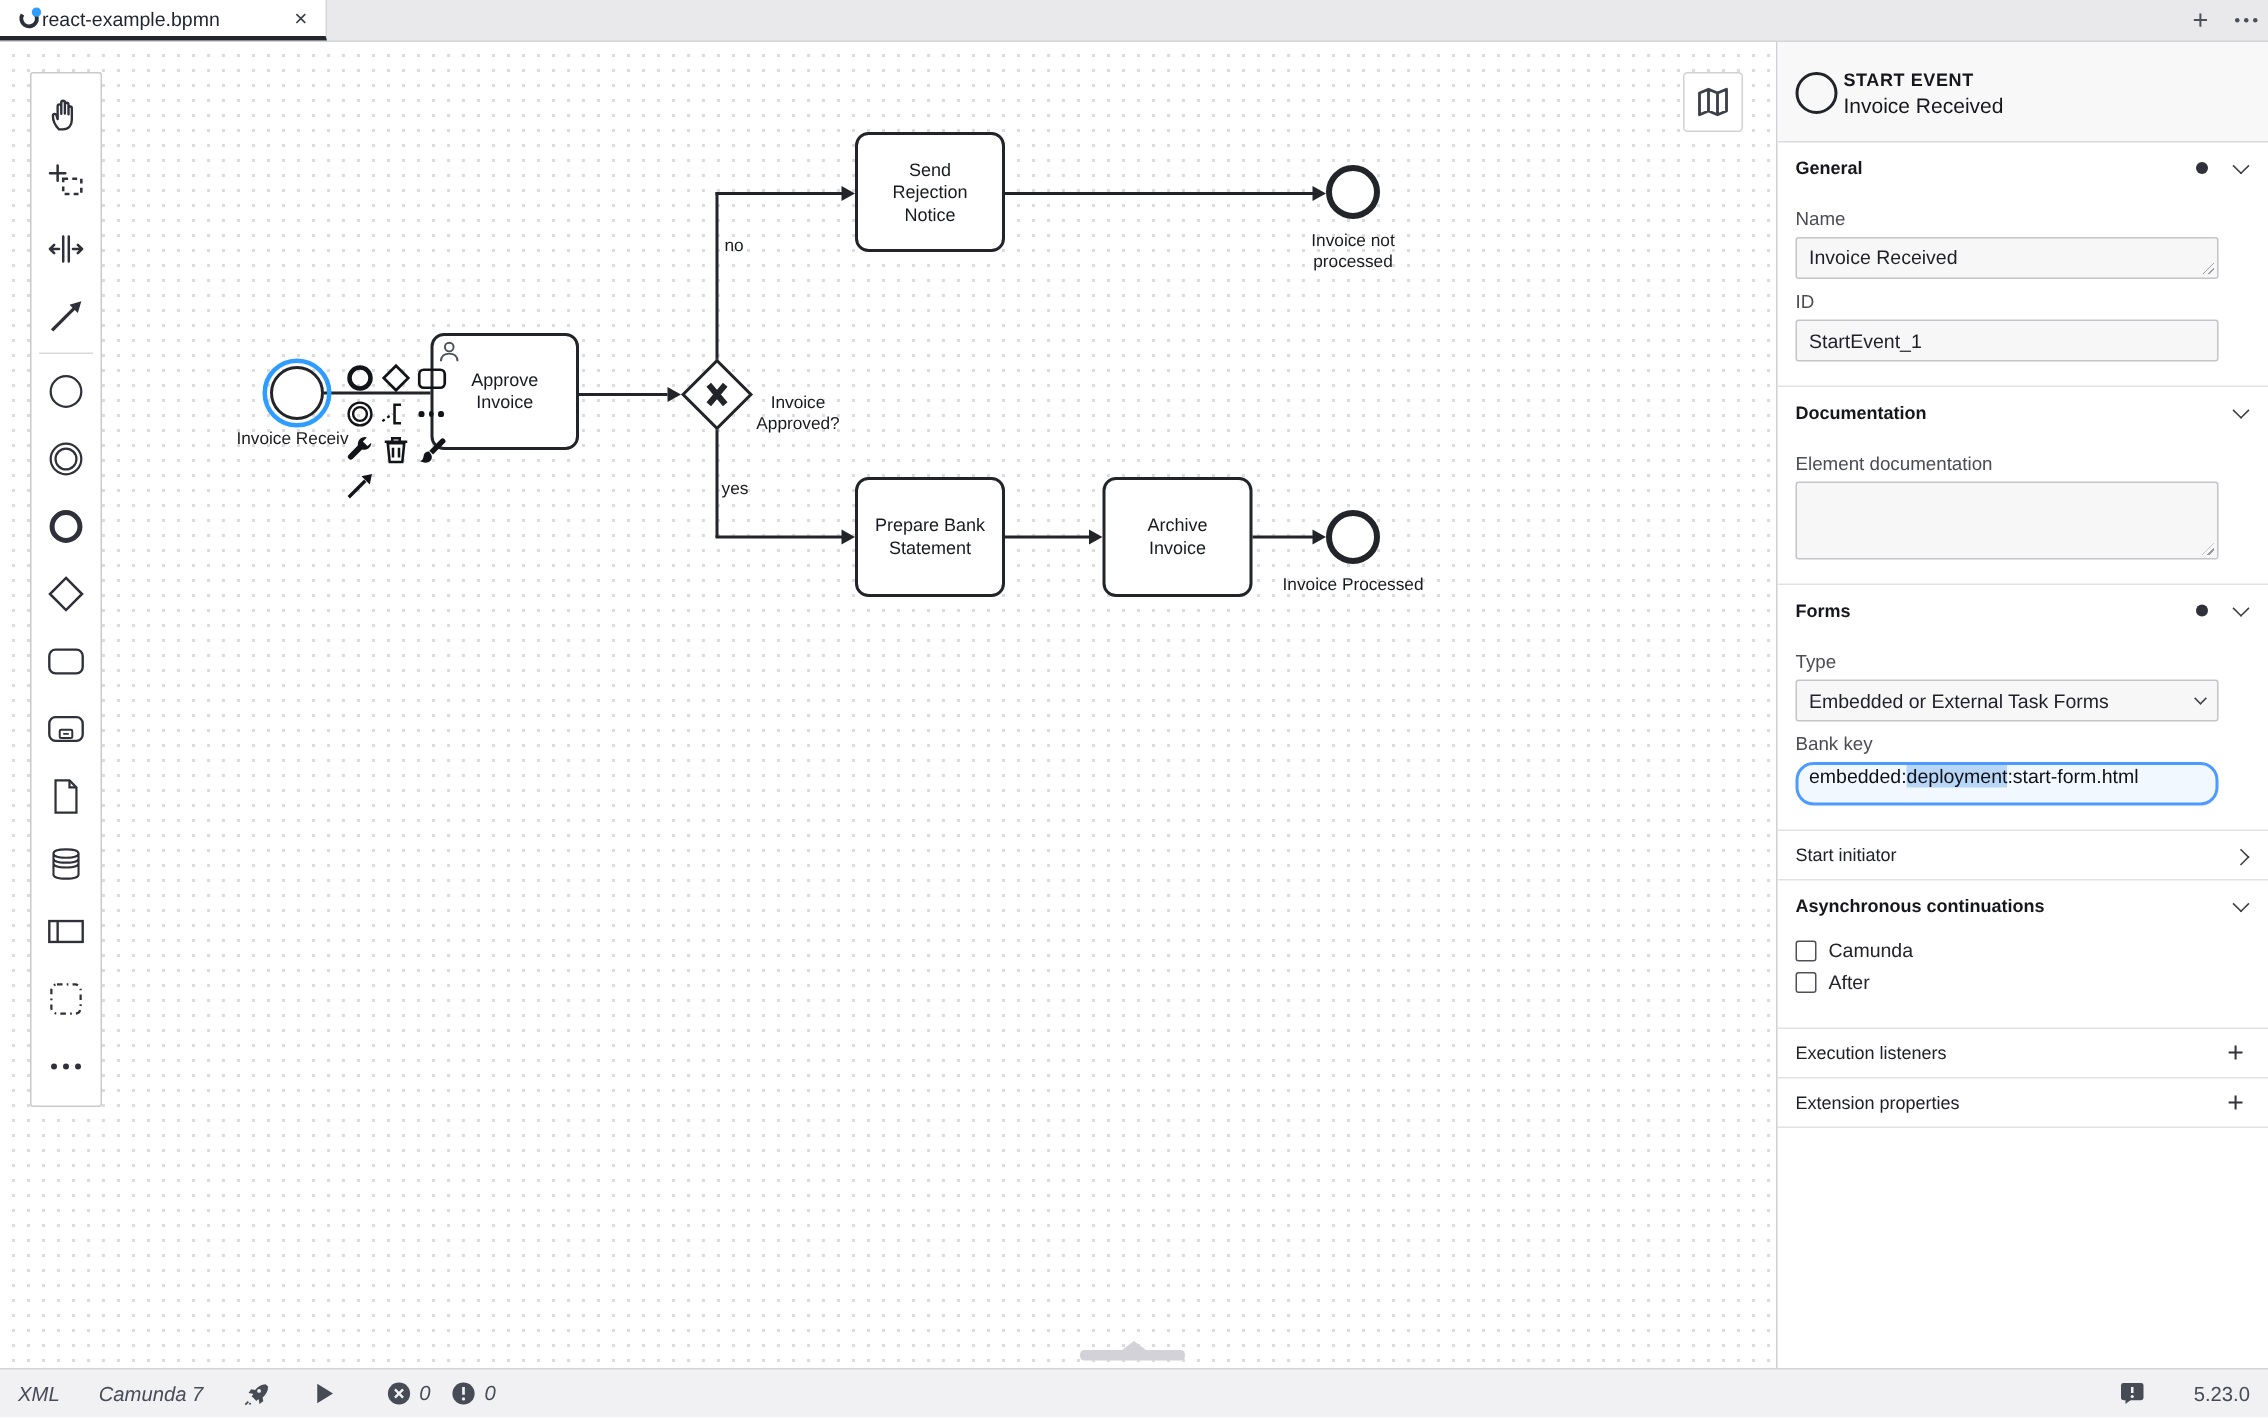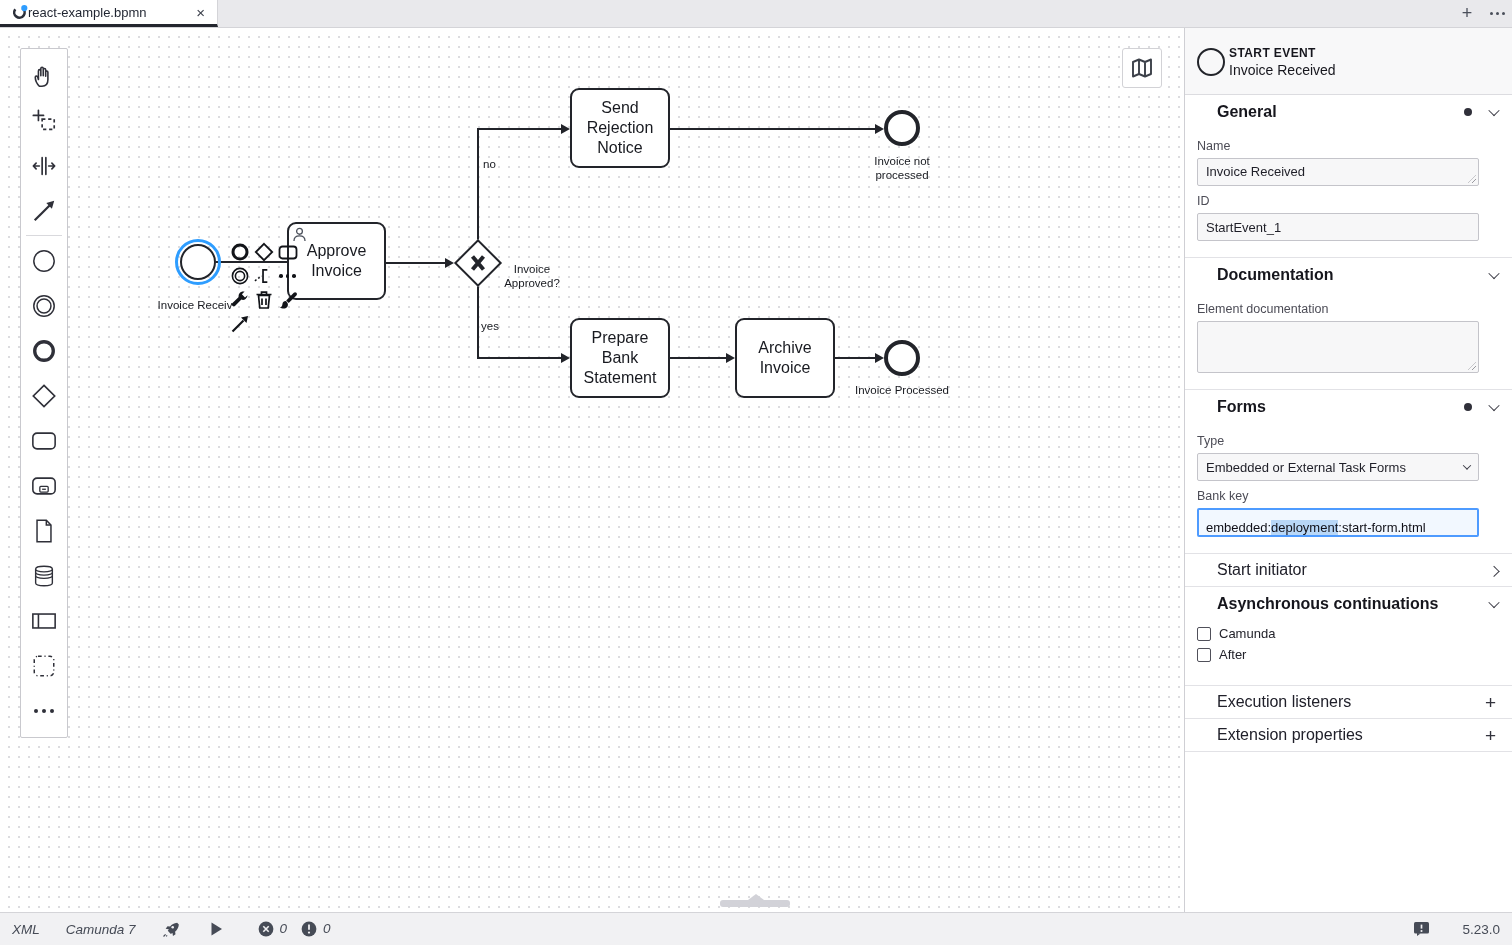--- a/index.html
+++ b/index.html
@@ -25,21 +25,21 @@
   
   .palette { position:absolute; left:20px; top:20px; width:48px; background:#fff; border:1px solid #c9c9ce; border-radius:2px; display:flex; flex-direction:column; align-items:center; padding:4px 0; }
   .pal-item { width:46px; height:45px; display:flex; align-items:center; justify-content:center; color:#2f3039; cursor:pointer; }
   .pal-sep { width:36px; height:1px; background:#d9d9dd; margin:2px 0; }
 
   
   .minimap-btn { position:absolute; right:22px; top:20px; width:40px; height:40px; background:#fff; border:1px solid #d2d2d6; border-radius:3px; display:flex; align-items:center; justify-content:center; color:#3c4049; cursor:pointer; }
 
   
   .shape { position:absolute; background:#fff; border:2px solid #22242a; }
-  .task { border-radius:9px; display:flex; align-items:center; justify-content:center; text-align:center; font-size:16px; color:#181a20; line-height:1.25; padding:4px 8px; cursor:pointer; }
+  .task { border-radius:9px; display:flex; align-items:center; justify-content:center; text-align:center; font-size:12px; color:#181a20; line-height:1.25; padding:4px 8px; cursor:pointer; }
   .event { border-radius:50%; cursor:pointer; }
   .end-event { border-width:4px; }
   .sel-ring { position:absolute; border:3px solid #2e9dff; border-radius:50%; background:transparent; pointer-events:none; }
   .gw-wrap { position:absolute; width:50px; height:50px; cursor:pointer; }
   .gw-diamond { position:absolute; left:8px; top:8px; width:34px; height:34px; border:2px solid #22242a; background:#fff; transform:rotate(45deg); }
   .gw-x { position:absolute; left:14px; top:14px; }
   .flow { position:absolute; background:#22242a; }
   .arrow-r { position:absolute; width:0; height:0; border-top:5px solid transparent; border-bottom:5px solid transparent; border-left:9px solid #22242a; }
   .dlabel { position:absolute; font-size:11.5px; color:#181a20; text-align:center; line-height:1.22; }
   .user-icon { position:absolute; left:2px; top:2px; color:#4a4f5a; }
@@ -53,36 +53,36 @@
   .bottom-handle::before { content:""; position:absolute; left:28px; top:-6px; border-left:8px solid transparent; border-right:8px solid transparent; border-bottom:6px solid #d2d2d8; }
 
   
   .props { width:328px; height:884px; border-left:1px solid #cfcfd4; background:#fff; overflow:hidden; font-size:13px; color:#23232b; }
   .props-header { background:#f8f8f9; border-bottom:1px solid #dcdce0; padding:18px 14px 16px 12px; display:flex; gap:4px; align-items:center; }
   .props-elem-icon { width:28px; height:28px; border:2px solid #22242a; border-radius:50%; flex:0 0 auto; }
   .props-type { font-size:12px; font-weight:bold; letter-spacing:.4px; color:#16161d; }
   .props-elem-name { font-size:14px; color:#16161d; margin-top:2px; }
   .group { border-bottom:1px solid #e2e2e6; }
   .group-head { height:34px; display:flex; align-items:center; padding:0 14px 0 12px; cursor:pointer; }
-  .group-title { font-size:16px; font-weight:bold; color:#16161d; flex:1;margin-left:20px; }
+  .group-title { font-size:12px; font-weight:bold; color:#16161d; flex:1; }
   .group-title.plain { font-weight:normal; color:#20202a; }
   .section-dot { width:8px; height:8px; border-radius:50%; background:#30303a; margin-right:18px; }
   .chev { width:8px; height:8px; border-right:1.8px solid #3c3c46; border-bottom:1.8px solid #3c3c46; transform:rotate(45deg) translate(-1px,-1px); }
   .chev.right { transform:rotate(-45deg) translate(-1px,1px); }
   .group-body { padding:2px 33px 16px 12px; }
   .prop-label { font-size:12.5px; color:#4c4c56; margin:8px 0 5px; }
   .prop-input, .prop-textarea, .prop-select { width:100%; background:#f7f7f8; border:1px solid #c4c4ca; border-radius:2px; font-size:13px; font-family:"Liberation Sans",sans-serif; color:#1f1f28; padding:5px 8px; position:relative; }
   .prop-input { height:28px; }
   textarea.prop-textarea { resize:none; display:block; }
   .ta-wrap { position:relative; }
   .ta-wrap::after { content:""; position:absolute; right:3px; bottom:3px; width:8px; height:8px;
      background:repeating-linear-gradient(135deg, transparent 0 2px, #9a9aa0 2px 3px);
      clip-path:polygon(100% 0, 100% 100%, 0 100%); }
   .prop-select { height:28px; display:flex; align-items:center; justify-content:space-between; cursor:pointer;gap:23px; }
-  .formkey { height:29px; background:#f2f8ff; border:2px solid #4e9bff; border-radius:2px; display:flex; align-items:flex-end; padding:0 7px; font-size:13px; color:#101018; cursor:text; }
+  .formkey { height:29px; background:#f2f8ff; border:2px solid #4e9bff; border-radius:12px; display:flex; align-items:flex-start; padding:0 7px; font-size:13px; color:#101018; cursor:text; }
   .formkey .sel { background:#b8d7f7; }
   .row-item { height:32px; display:flex; align-items:center; padding:0 14px 0 12px; cursor:pointer; }
   .cb-row { display:flex; align-items:center; gap:8px; padding:3px 0; font-size:13px; color:#23232b; }
   .cb-row input { width:14px; height:14px; accent-color:#fff; border:1.5px solid #50505a; appearance:none; border-radius:2px; background:#fff; cursor:pointer; }
   .add-btn { background:none; border:none; font-size:19px; color:#33333d; cursor:pointer; line-height:1; padding:0 2px; }
 
   
   .statusbar { height:33px; background:#f1f1f3; border-top:1px solid #d4d4d8; display:flex; align-items:center; padding:0 12px; color:#464b56; font-size:13.5px; flex:0 0 auto; }
   .sb-item { display:flex; gap:6px; cursor:pointer;font-style:italic; }
   .sb-count { font-size:13.5px; color:#464b56; }
@@ -227,21 +227,21 @@
       <div class="flow" style="left:477px;top:258px;width:2px;height:72px"></div>
       <div class="flow" style="left:477px;top:329px;width:85px;height:2px"></div>
       <div class="arrow-r" style="left:561px;top:325px"></div>
       <div class="flow" style="left:670px;top:329px;width:57px;height:2px"></div>
       <div class="arrow-r" style="left:726px;top:325px"></div>
       <div class="flow" style="left:835px;top:329px;width:41px;height:2px"></div>
       <div class="arrow-r" style="left:875px;top:325px"></div>
 
       <div class="sel-ring" style="left:175px;top:211px;width:46px;height:46px"></div>
       <div class="shape event" style="left:180px;top:216px;width:36px;height:36px"></div>
-      <div class="dlabel" style="left:140px;top:270px;width:110px">Invoice Receiv</div>
+      <div class="dlabel" style="left:140px;top:258px;width:110px">Invoice Receiv</div>
 
       <div class="shape task" style="left:287px;top:194px;width:99px;height:78px">
         <span class="user-icon">
             <svg width="17" height="17" viewBox="0 0 20 20" fill="none" stroke="#4a4f5a" stroke-width="1.5">
               <circle cx="10" cy="6.3" r="3.4"></circle>
               <path d="M3.5 17.5 c0-4 2.8-6 6.5-6 s6.5 2 6.5 6"></path>
             </svg>
           </span>
         <span>Approve Invoice</span>
       </div>

